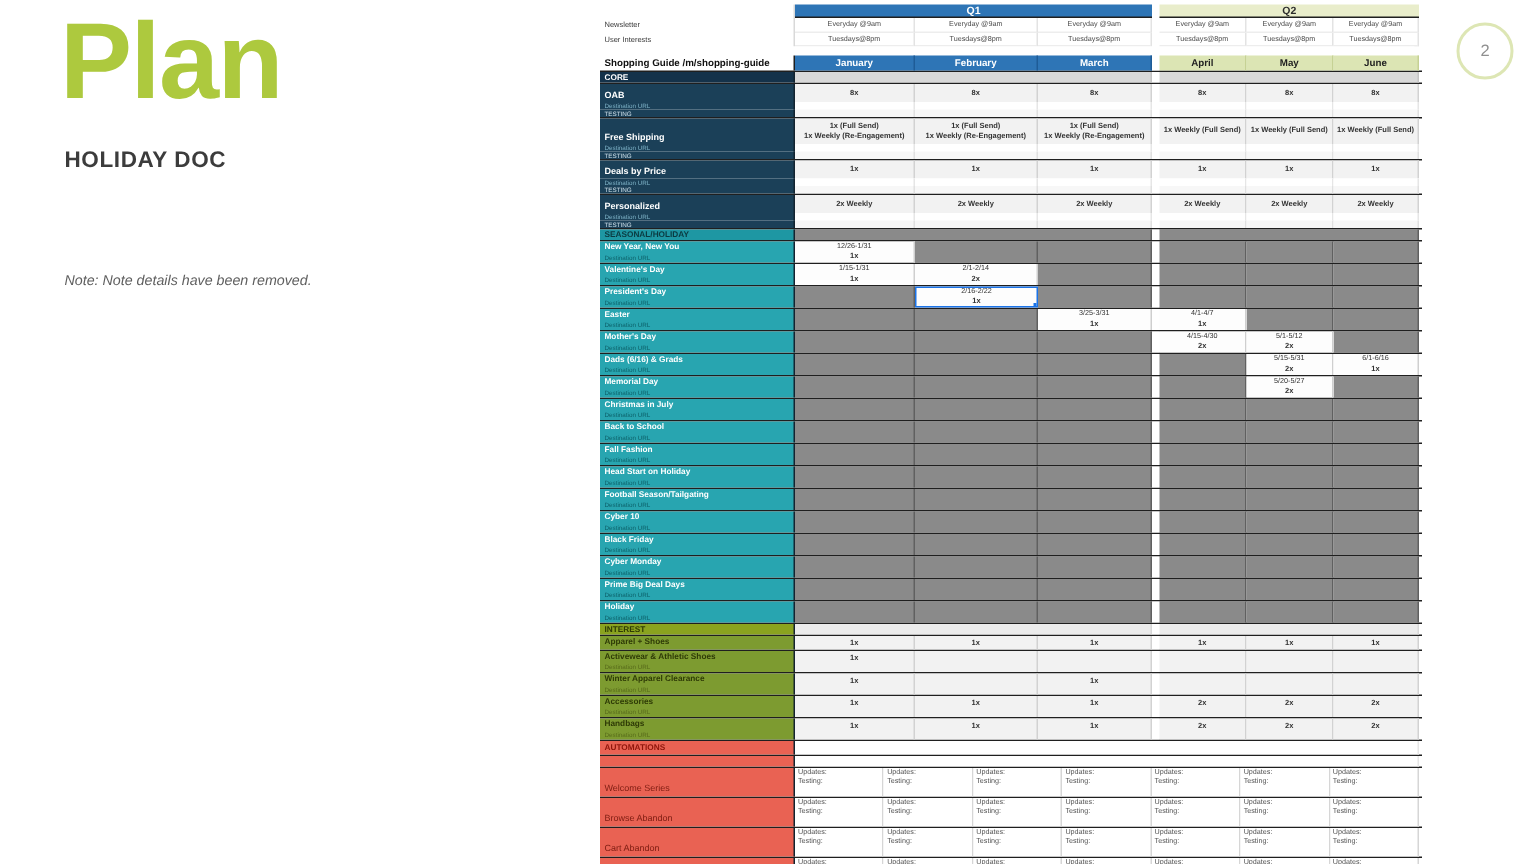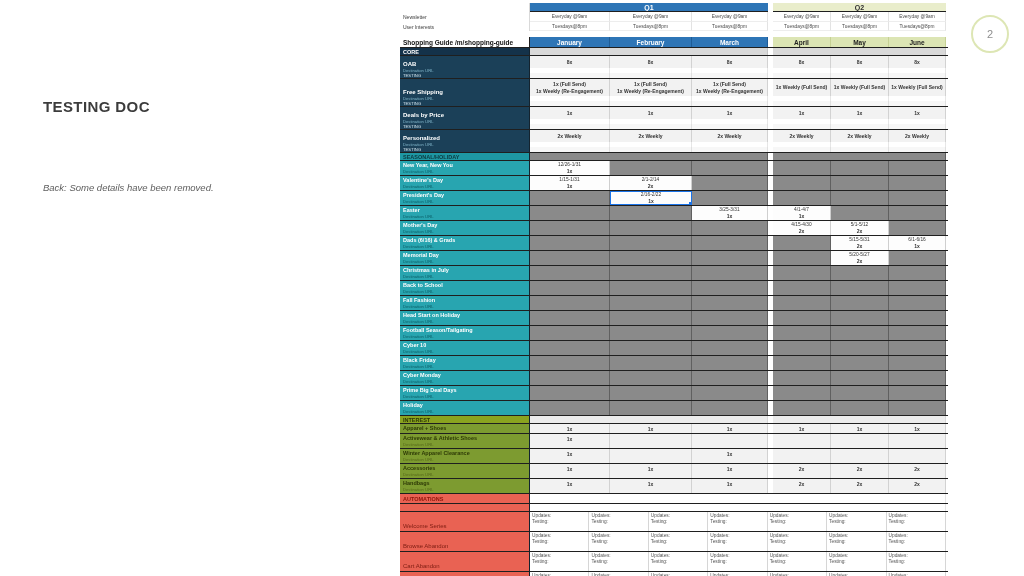--- a/index.html
+++ b/index.html
@@ -76,22 +76,23 @@
   .acell{background:#fff;border-right:1px solid #d6d6d6;padding:1px 0 0 2px;
          display:flex;flex-direction:column;align-items:flex-start;color:#555;}
   .acell div{font-size:4.8px;line-height:6px;}
   .gapc{background:#ffffff;}
   .white{background:#ffffff;}
 </style>
 </head>
 <body>
 
 <div class="slide">
-  <div class="heading">TESTING DOC</div>
-  <div class="note">Back: Some details have been removed.</div>
+  <div class="title">Plan</div>
+  <div class="heading">HOLIDAY DOC</div>
+  <div class="note">Note: Note details have been removed.</div>
   <div class="page-circle">
     <span>2</span>
   </div>
   <div id="sheet">
       <div class="r" style="height: 9px;">
         <div class="c white schlab" style="width: 130px;"></div>
         <div class="c q1band" style="width: 238px;">Q1</div>
         <div class="c gapc" style="width: 5px;"></div>
         <div class="c q2band" style="width: 173px;">Q2</div>
       </div>

